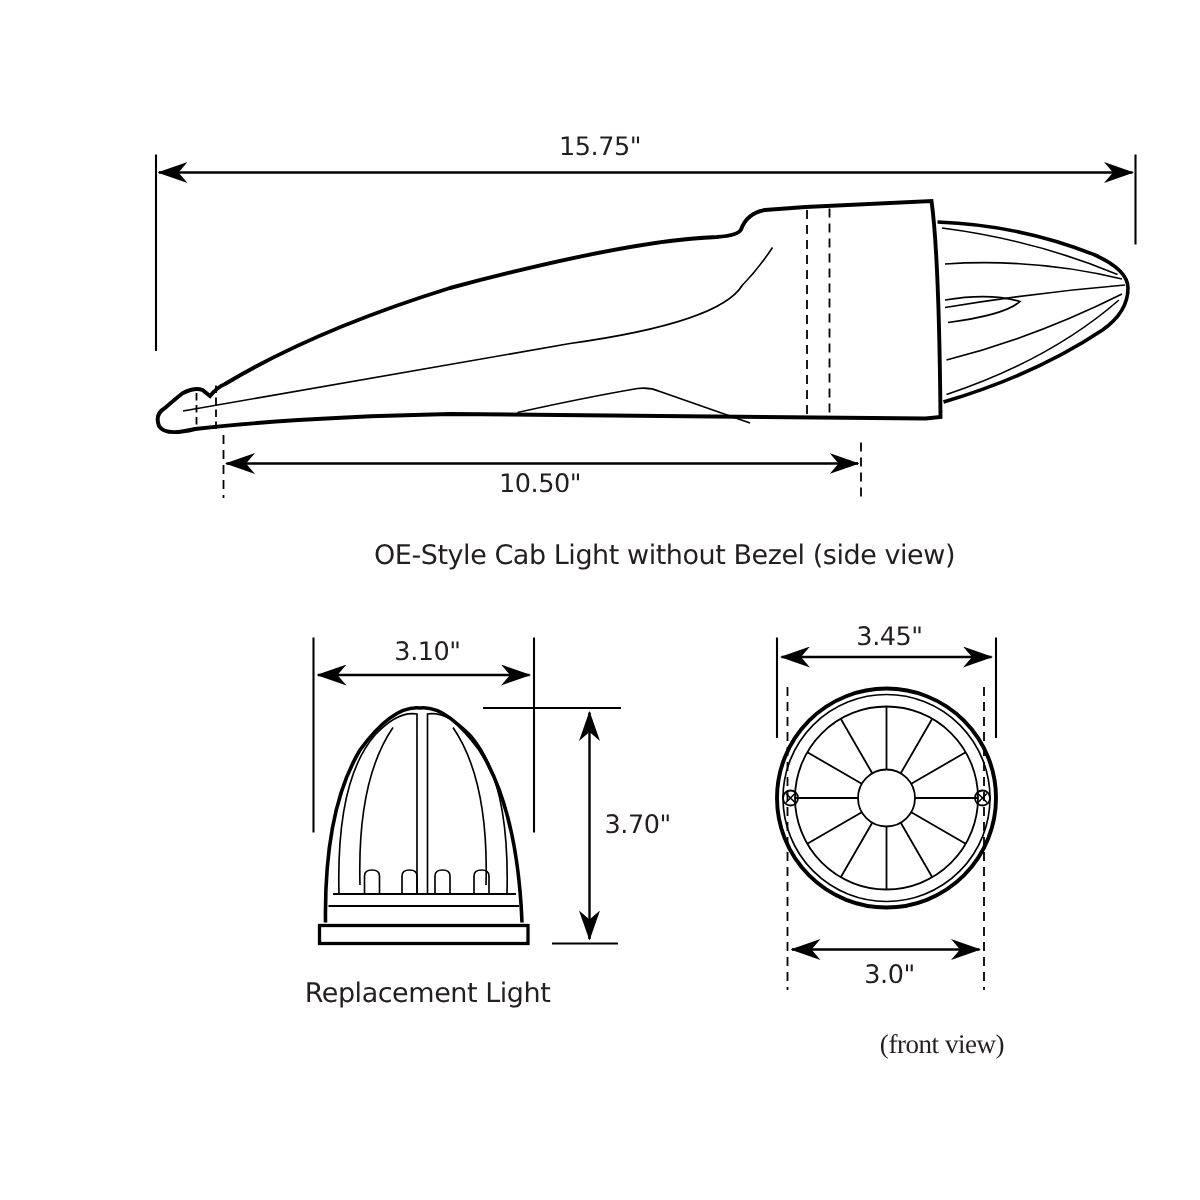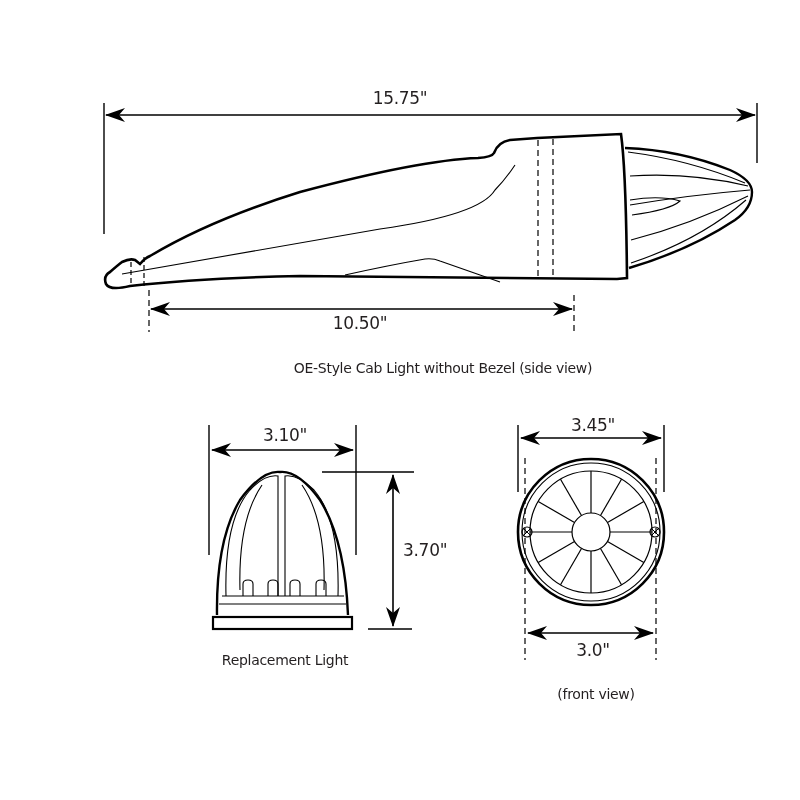--- a/index.html
+++ b/index.html
@@ -1,21 +1,21 @@
 <!DOCTYPE html>
 <html><head>
 <meta charset="utf-8">
 <style>
   html, body { margin:0; padding:0; background:#ffffff; }
   body { width:800px; height:800px; position:relative; overflow:hidden;
          font-family: "DejaVu Sans", "Liberation Sans", sans-serif; }
   svg { position:absolute; left:0; top:0; }
   .lbl { position:absolute; color:#231f20; font-size:17px; white-space:nowrap;
          font-family: "DejaVu Sans", "Liberation Sans", sans-serif; letter-spacing:-0.3px; }
-  .cap { font-size:14px; }
+  .cap { font-size:18px; }
 </style>
 </head>
 <body>
 
 <svg width="800" height="800" viewBox="0 0 800 800">
   <defs>
     <marker id="arr" viewBox="0 0 20 14" refX="19" refY="7" markerWidth="20" markerHeight="14" markerUnits="userSpaceOnUse" orient="auto-start-reverse">
       <path d="M0,0 L20,7 L0,14 L6,7 Z" fill="#000"></path>
     </marker>
   </defs>
@@ -114,13 +114,13 @@
 <div class="lbl" style="left:400px; top:88px; transform:translateX(-50%);">15.75"</div>
 <div class="lbl" style="left:360px; top:313px; transform:translateX(-50%);">10.50"</div>
 <div class="lbl cap" style="left:443px; top:360px; transform:translateX(-50%);">OE-Style Cab Light without Bezel (side view)</div>
 
 <div class="lbl" style="left:285px; top:425px; transform:translateX(-50%);">3.10"</div>
 <div class="lbl" style="left:403px; top:540px;">3.70"</div>
 <div class="lbl cap" style="left:285px; top:652px; transform:translateX(-50%);">Replacement Light</div>
 
 <div class="lbl" style="left:593px; top:415px; transform:translateX(-50%);">3.45"</div>
 <div class="lbl" style="left:593px; top:640px; transform:translateX(-50%);">3.0"</div>
-<div class="lbl cap" style="left:596px; top:686px; transform:translateX(-50%);">(front view)</div>
+<div class="lbl cap" style="left:628px; top:686px; transform:translateX(-50%);font-family:Liberation Serif, serif;">(front view)</div>
 
 </body></html>

